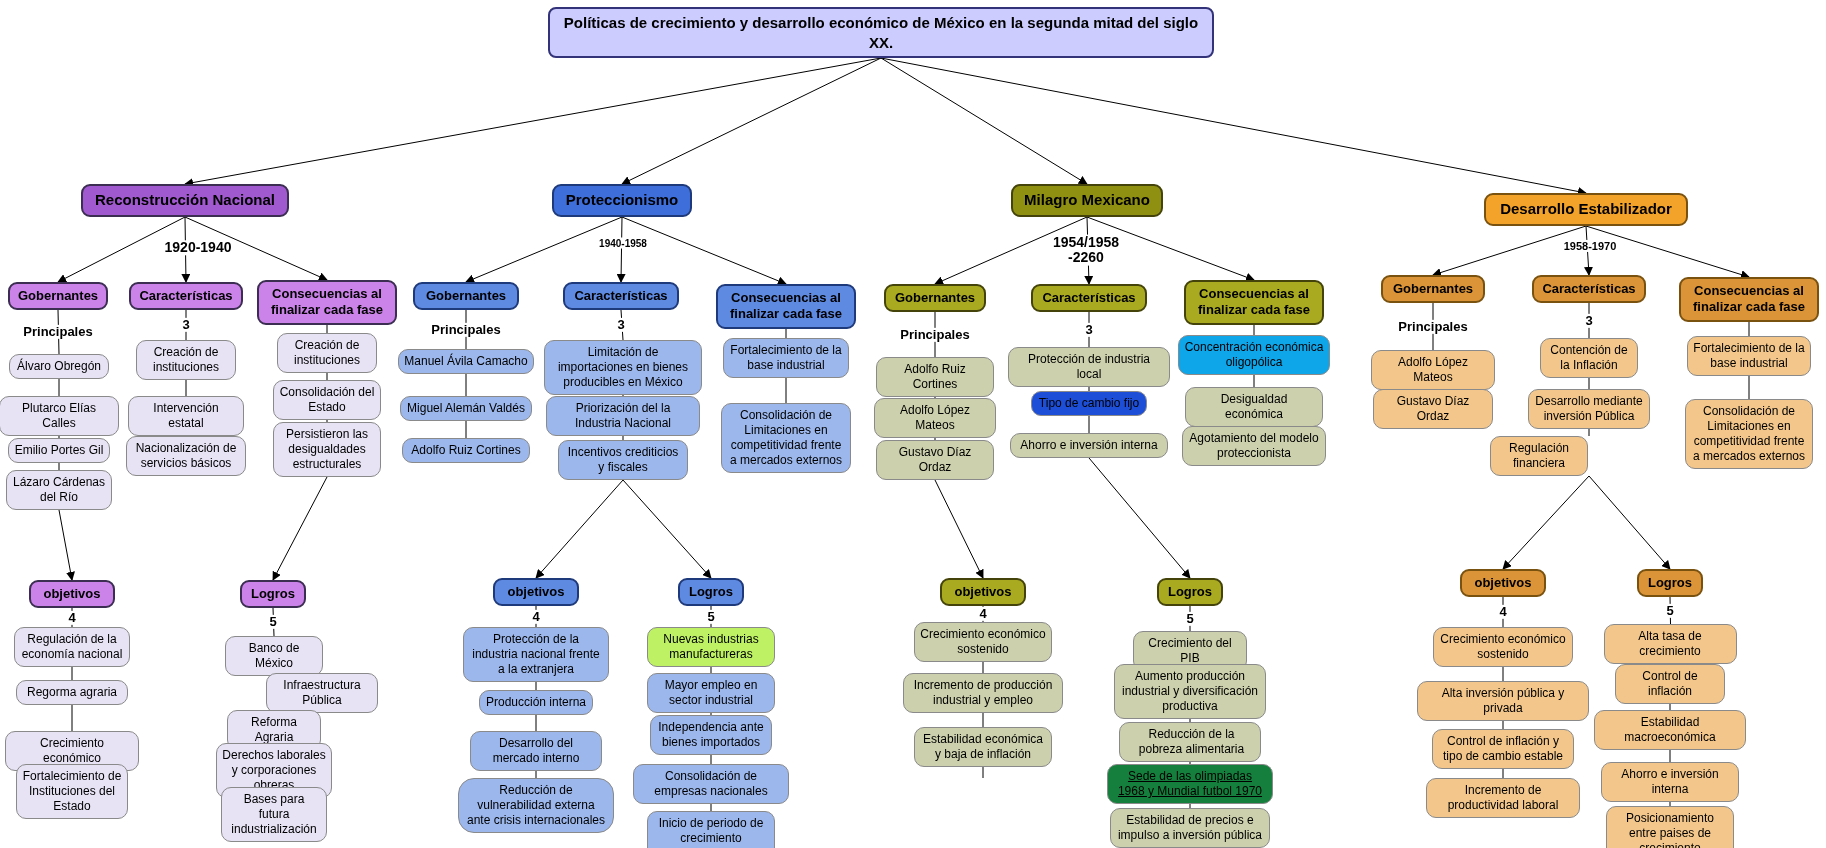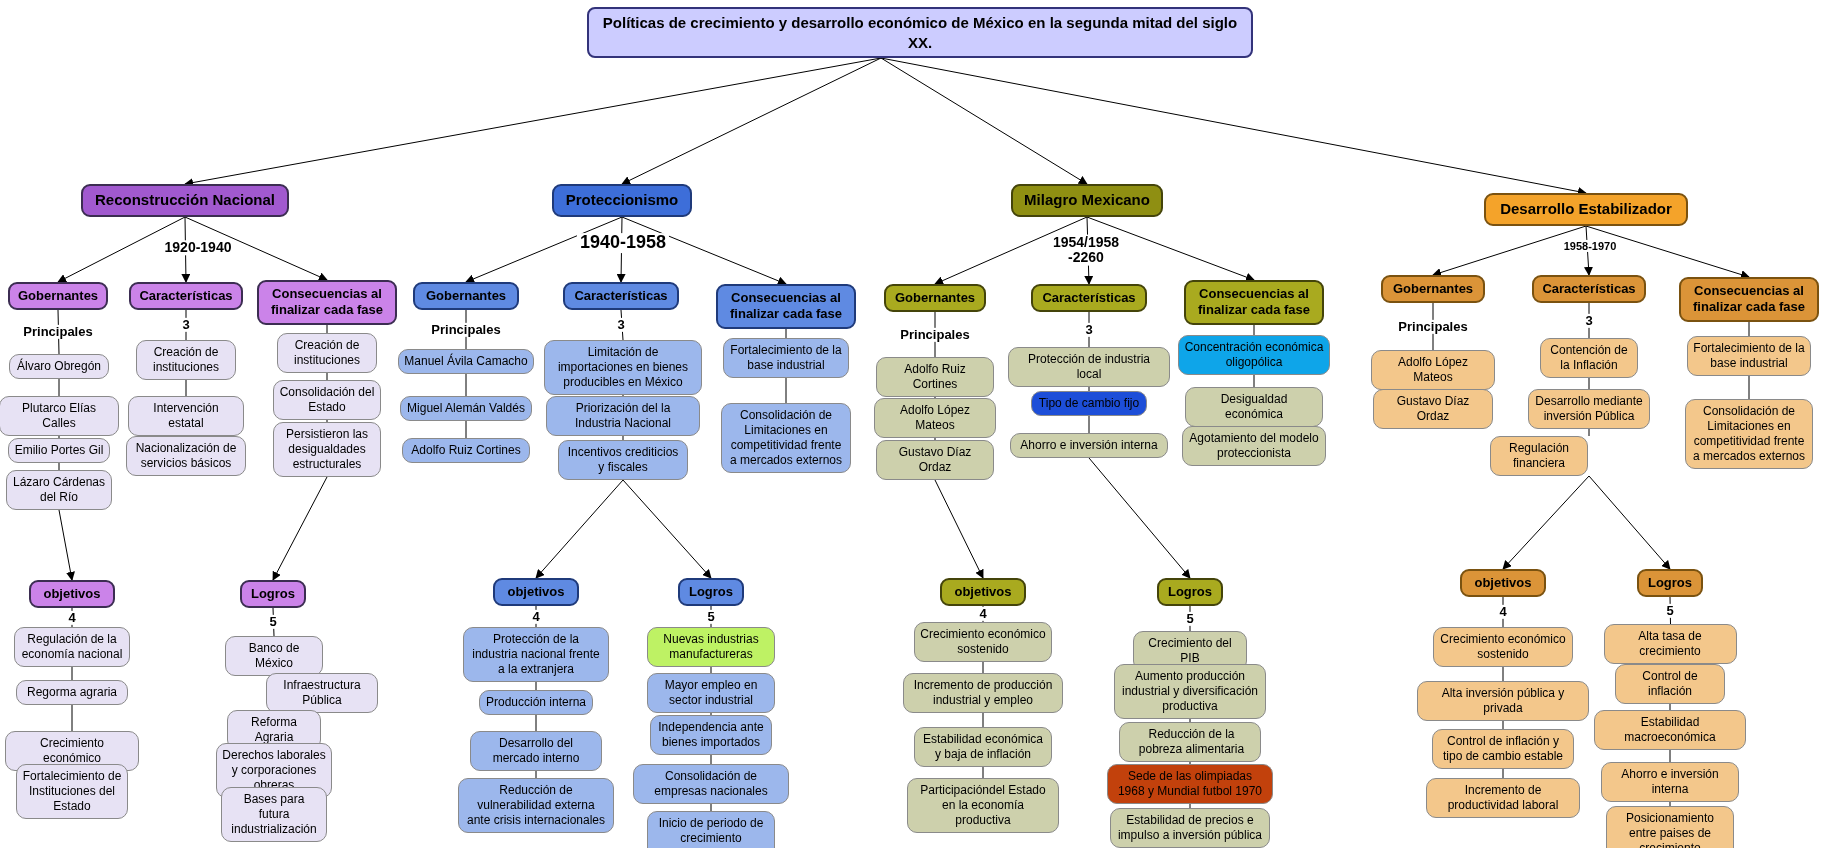--- a/index.html
+++ b/index.html
@@ -6,21 +6,21 @@
   #canvas{position:relative;width:1826px;height:848px;background:#ffffff;overflow:hidden;
           font-family:"Liberation Sans",sans-serif;}
   #edges{position:absolute;left:0;top:0;}
   .node{position:absolute;box-sizing:border-box;color:#000;text-align:center;
         border:1px solid #8a8a8a;border-radius:10px;background:#eee;
         font-size:12px;line-height:1.25;padding:4px 5px;}
   .branch-header{font-weight:bold;font-size:15px;border-width:2px;border-radius:9px;padding:5px 6px;}
   .section-header{font-weight:bold;font-size:13px;border-width:2px;border-radius:9px;padding:4px 4px;}
   .title-node{position:absolute;box-sizing:border-box;background:#ccccff;border:2px solid #33337a;
         border-radius:8px;font-weight:bold;font-size:15px;line-height:1.3;text-align:center;
-        color:#000;padding:4px 8px;margin-left:39px;}
+        color:#000;padding:4px 8px;}
   .map-label{position:absolute;transform:translate(-50%,-50%);background:#ffffff;color:#000;
         font-weight:bold;font-size:13px;text-align:center;white-space:pre-line;padding:0 3px;line-height:1.1;}
 </style>
 </head>
 <body>
 
 <div id="canvas">
   <svg id="edges" width="1826" height="848">
     <defs>
       <marker id="arrow" viewBox="0 0 10 10" refX="9" refY="5" markerWidth="9" markerHeight="9" orient="auto" markerUnits="userSpaceOnUse">
@@ -149,39 +149,39 @@
     <div class="node concept-leaf" style="left: 16px; top: 764px; width: 112px; background: rgb(231, 226, 244); border-color: rgb(138, 138, 138);">Fortalecimiento de Instituciones del Estado</div>
     <div class="map-label" style="left: 72px; top: 617.5px; font-size: 13px;">4</div>
     <div class="node section-header" style="left: 240px; top: 580px; width: 66px; background: rgb(203, 131, 233); border-color: rgb(60, 45, 82);">Logros</div>
     <div class="node concept-leaf" style="left: 225px; top: 636px; width: 98px; background: rgb(231, 226, 244); border-color: rgb(138, 138, 138);">Banco de México</div>
     <div class="node concept-leaf" style="left: 218px; top: 673px; width: 112px; background: rgb(231, 226, 244); border-color: rgb(138, 138, 138); margin-left: 48px;">Infraestructura Pública</div>
     <div class="node concept-leaf" style="left: 227px; top: 710px; width: 94px; background: rgb(231, 226, 244); border-color: rgb(138, 138, 138);">Reforma Agraria</div>
     <div class="node concept-leaf" style="left: 216px; top: 743px; width: 116px; background: rgb(231, 226, 244); border-color: rgb(138, 138, 138);">Derechos laborales y corporaciones obreras</div>
     <div class="node concept-leaf" style="left: 221px; top: 787px; width: 106px; background: rgb(231, 226, 244); border-color: rgb(138, 138, 138);">Bases para futura industrialización</div>
     <div class="map-label" style="left: 273px; top: 622px; font-size: 13px;">5</div>
     <div class="node branch-header" style="left: 552px; top: 184px; width: 140px; background: rgb(61, 110, 217); border-color: rgb(31, 58, 122);">Proteccionismo</div>
-    <div class="map-label" style="left: 623px; top: 243px; font-size: 18px;">1940-1958</div>
+    <div class="map-label" style="left: 623px; top: 243px; font-size: 10px;">1940-1958</div>
     <div class="node section-header" style="left: 413px; top: 282px; width: 106px; background: rgb(95, 138, 226); border-color: rgb(31, 58, 122);">Gobernantes</div>
     <div class="node concept-leaf" style="left: 398px; top: 349px; width: 136px; background: rgb(156, 183, 236); border-color: rgb(138, 138, 138);">Manuel Ávila Camacho</div>
     <div class="node concept-leaf" style="left: 400px; top: 396px; width: 132px; background: rgb(156, 183, 236); border-color: rgb(138, 138, 138);">Miguel Alemán Valdés</div>
     <div class="node concept-leaf" style="left: 402px; top: 438px; width: 128px; background: rgb(156, 183, 236); border-color: rgb(138, 138, 138);">Adolfo Ruiz Cortines</div>
     <div class="map-label" style="left: 466px; top: 329.5px; font-size: 13px;">Principales</div>
     <div class="node section-header" style="left: 563px; top: 282px; width: 116px; background: rgb(95, 138, 226); border-color: rgb(31, 58, 122);">Características</div>
     <div class="node concept-leaf" style="left: 544px; top: 340px; width: 158px; background: rgb(156, 183, 236); border-color: rgb(138, 138, 138);">Limitación de importaciones en bienes producibles en México</div>
     <div class="node concept-leaf" style="left: 546px; top: 396px; width: 154px; background: rgb(156, 183, 236); border-color: rgb(138, 138, 138);">Priorización del la Industria Nacional</div>
     <div class="node concept-leaf" style="left: 558px; top: 440px; width: 130px; background: rgb(156, 183, 236); border-color: rgb(138, 138, 138);">Incentivos crediticios y fiscales</div>
     <div class="map-label" style="left: 621px; top: 325px; font-size: 13px;">3</div>
     <div class="node section-header" style="left: 716px; top: 284px; width: 140px; background: rgb(95, 138, 226); border-color: rgb(31, 58, 122);">Consecuencias al finalizar cada fase</div>
     <div class="node concept-leaf" style="left: 723px; top: 338px; width: 126px; background: rgb(156, 183, 236); border-color: rgb(138, 138, 138);">Fortalecimiento de la base industrial</div>
     <div class="node concept-leaf" style="left: 721px; top: 403px; width: 130px; background: rgb(156, 183, 236); border-color: rgb(138, 138, 138);">Consolidación de Limitaciones en competitividad frente a mercados externos</div>
     <div class="node section-header" style="left: 493px; top: 578px; width: 86px; background: rgb(95, 138, 226); border-color: rgb(31, 58, 122);">objetivos</div>
     <div class="node concept-leaf" style="left: 463px; top: 627px; width: 146px; background: rgb(156, 183, 236); border-color: rgb(138, 138, 138);">Protección de la industria nacional frente a la extranjera</div>
     <div class="node concept-leaf" style="left: 479px; top: 690px; width: 114px; background: rgb(156, 183, 236); border-color: rgb(138, 138, 138);">Producción interna</div>
     <div class="node concept-leaf" style="left: 470px; top: 731px; width: 132px; background: rgb(156, 183, 236); border-color: rgb(138, 138, 138);">Desarrollo del mercado interno</div>
-    <div class="node concept-leaf" style="left: 458px; top: 778px; width: 156px; background: rgb(156, 183, 236); border-color: rgb(138, 138, 138);">Reducción de vulnerabilidad externa ante crisis internacionales</div>
+    <div class="node concept-leaf" style="left: 458px; top: 778px; width: 156px; background: rgb(156, 183, 236); border-color: rgb(138, 138, 138); border-radius: 16px;">Reducción de vulnerabilidad externa ante crisis internacionales</div>
     <div class="map-label" style="left: 536px; top: 616.5px; font-size: 13px;">4</div>
     <div class="node section-header" style="left: 678px; top: 578px; width: 66px; background: rgb(95, 138, 226); border-color: rgb(31, 58, 122);">Logros</div>
     <div class="node concept-leaf" style="left: 647px; top: 627px; width: 128px; background: #bef264; border-color: rgb(138, 138, 138);">Nuevas industrias manufactureras</div>
     <div class="node concept-leaf" style="left: 647px; top: 673px; width: 128px; background: rgb(156, 183, 236); border-color: rgb(138, 138, 138);">Mayor empleo en sector industrial</div>
     <div class="node concept-leaf" style="left: 650px; top: 715px; width: 122px; background: rgb(156, 183, 236); border-color: rgb(138, 138, 138);">Independencia ante bienes importados</div>
     <div class="node concept-leaf" style="left: 633px; top: 764px; width: 156px; background: rgb(156, 183, 236); border-color: rgb(138, 138, 138);">Consolidación de empresas nacionales</div>
     <div class="node concept-leaf" style="left: 647px; top: 811px; width: 128px; background: rgb(156, 183, 236); border-color: rgb(138, 138, 138);">Inicio de periodo de crecimiento sostenido</div>
     <div class="map-label" style="left: 711px; top: 616.5px; font-size: 13px;">5</div>
     <div class="node branch-header" style="left: 1011px; top: 184px; width: 152px; background: rgb(143, 143, 18); border-color: rgb(68, 68, 10);">Milagro Mexicano</div>
     <div class="map-label" style="left: 1086px; top: 250px; font-size: 14px;">1954/1958
@@ -197,27 +197,26 @@
     <div class="node concept-leaf" style="left: 1010px; top: 433px; width: 158px; background: rgb(205, 208, 172); border-color: rgb(138, 138, 138);">Ahorro e inversión interna</div>
     <div class="map-label" style="left: 1089px; top: 329.5px; font-size: 13px;">3</div>
     <div class="node section-header" style="left: 1184px; top: 280px; width: 140px; background: rgb(169, 170, 31); border-color: rgb(68, 68, 10);">Consecuencias al finalizar cada fase</div>
     <div class="node concept-leaf" style="left: 1178px; top: 335px; width: 152px; background: #0ea5e9; border-color: rgb(138, 138, 138);">Concentración económica oligopólica</div>
     <div class="node concept-leaf" style="left: 1185px; top: 387px; width: 138px; background: rgb(205, 208, 172); border-color: rgb(138, 138, 138);">Desigualdad económica</div>
     <div class="node concept-leaf" style="left: 1182px; top: 426px; width: 144px; background: rgb(205, 208, 172); border-color: rgb(138, 138, 138);">Agotamiento del modelo proteccionista</div>
     <div class="node section-header" style="left: 940px; top: 578px; width: 86px; background: rgb(169, 170, 31); border-color: rgb(68, 68, 10);">objetivos</div>
     <div class="node concept-leaf" style="left: 914px; top: 622px; width: 138px; background: rgb(205, 208, 172); border-color: rgb(138, 138, 138);">Crecimiento económico sostenido</div>
     <div class="node concept-leaf" style="left: 903px; top: 673px; width: 160px; background: rgb(205, 208, 172); border-color: rgb(138, 138, 138);">Incremento de producción industrial y empleo</div>
     <div class="node concept-leaf" style="left: 914px; top: 727px; width: 138px; background: rgb(205, 208, 172); border-color: rgb(138, 138, 138);">Estabilidad económica y baja de inflación</div>
-    <div class="node concept-leaf" style="left: 907px; top: 778px; width: 152px; background: rgb(205, 208, 172); border-color: rgb(138, 138, 138);">Participacióndel Estado en la economía productiva</div>
     <div class="map-label" style="left: 983px; top: 614px; font-size: 13px;">4</div>
     <div class="node section-header" style="left: 1157px; top: 578px; width: 66px; background: rgb(169, 170, 31); border-color: rgb(68, 68, 10);">Logros</div>
     <div class="node concept-leaf" style="left: 1133px; top: 631px; width: 114px; background: rgb(205, 208, 172); border-color: rgb(138, 138, 138);">Crecimiento del PIB</div>
     <div class="node concept-leaf" style="left: 1114px; top: 664px; width: 152px; background: rgb(205, 208, 172); border-color: rgb(138, 138, 138);">Aumento producción industrial y diversificación productiva</div>
     <div class="node concept-leaf" style="left: 1119px; top: 722px; width: 142px; background: rgb(205, 208, 172); border-color: rgb(138, 138, 138); padding-left: 8px;">Reducción de la pobreza alimentaria</div>
-    <div class="node concept-leaf" style="left: 1107px; top: 764px; width: 166px; background: #c2410c; border-color: rgb(138, 138, 138);">Sede de las olimpiadas 1968 y Mundial futbol 1970</div>
+    <div class="node concept-leaf" style="left: 1107px; top: 764px; width: 166px; background: #15803d; border-color: rgb(138, 138, 138); text-decoration: underline;">Sede de las olimpiadas 1968 y Mundial futbol 1970</div>
     <div class="node concept-leaf" style="left: 1110px; top: 808px; width: 160px; background: rgb(205, 208, 172); border-color: rgb(138, 138, 138);">Estabilidad de precios e impulso a inversión pública</div>
     <div class="map-label" style="left: 1190px; top: 618.5px; font-size: 13px;">5</div>
     <div class="node branch-header" style="left: 1484px; top: 193px; width: 204px; background: rgb(244, 163, 42); border-color: rgb(122, 82, 16);">Desarrollo Estabilizador</div>
     <div class="map-label" style="left: 1590px; top: 246px; font-size: 11px;">1958-1970</div>
     <div class="node section-header" style="left: 1381px; top: 275px; width: 104px; background: rgb(219, 148, 56); border-color: rgb(122, 82, 16);">Gobernantes</div>
     <div class="node concept-leaf" style="left: 1371px; top: 350px; width: 124px; background: rgb(243, 199, 139); border-color: rgb(138, 138, 138);">Adolfo López Mateos</div>
     <div class="node concept-leaf" style="left: 1373px; top: 389px; width: 120px; background: rgb(243, 199, 139); border-color: rgb(138, 138, 138);">Gustavo Díaz Ordaz</div>
     <div class="map-label" style="left: 1433px; top: 326.5px; font-size: 13px;">Principales</div>
     <div class="node section-header" style="left: 1532px; top: 275px; width: 114px; background: rgb(219, 148, 56); border-color: rgb(122, 82, 16);">Características</div>
     <div class="node concept-leaf" style="left: 1540px; top: 338px; width: 98px; background: rgb(243, 199, 139); border-color: rgb(138, 138, 138);">Contención de la Inflación</div>

